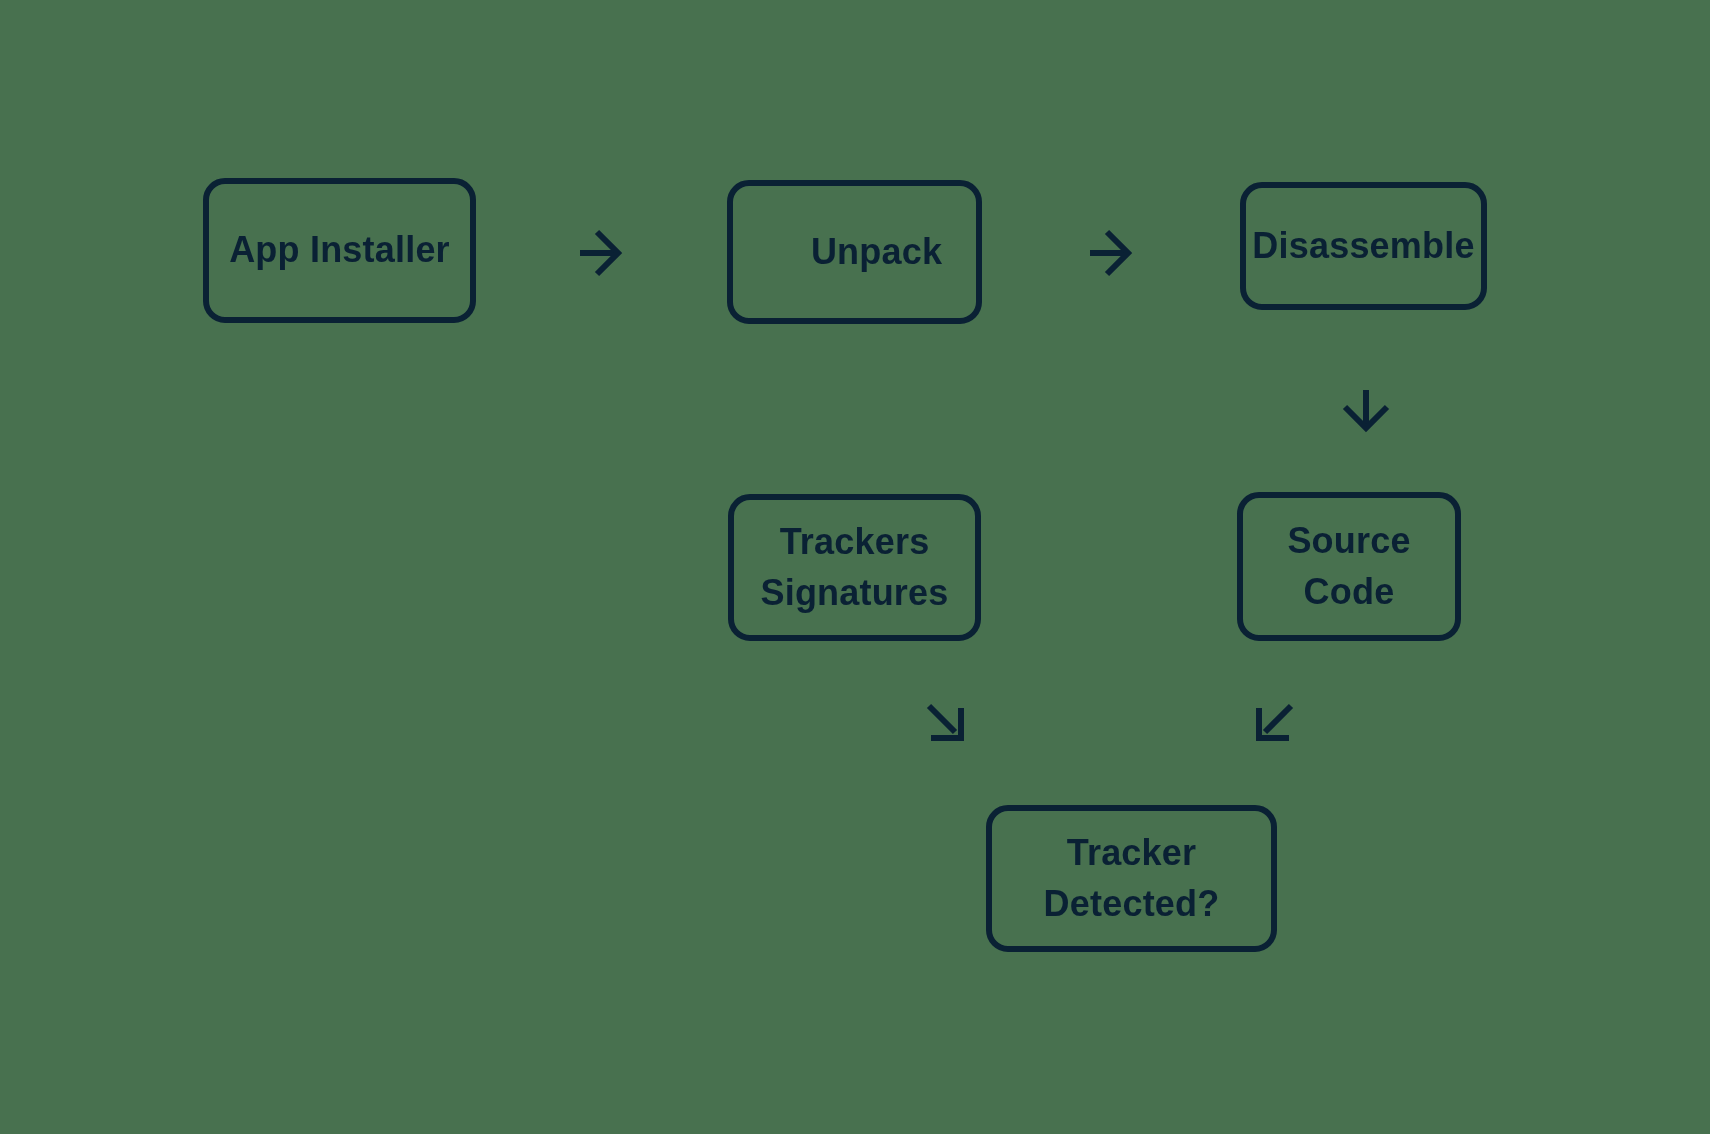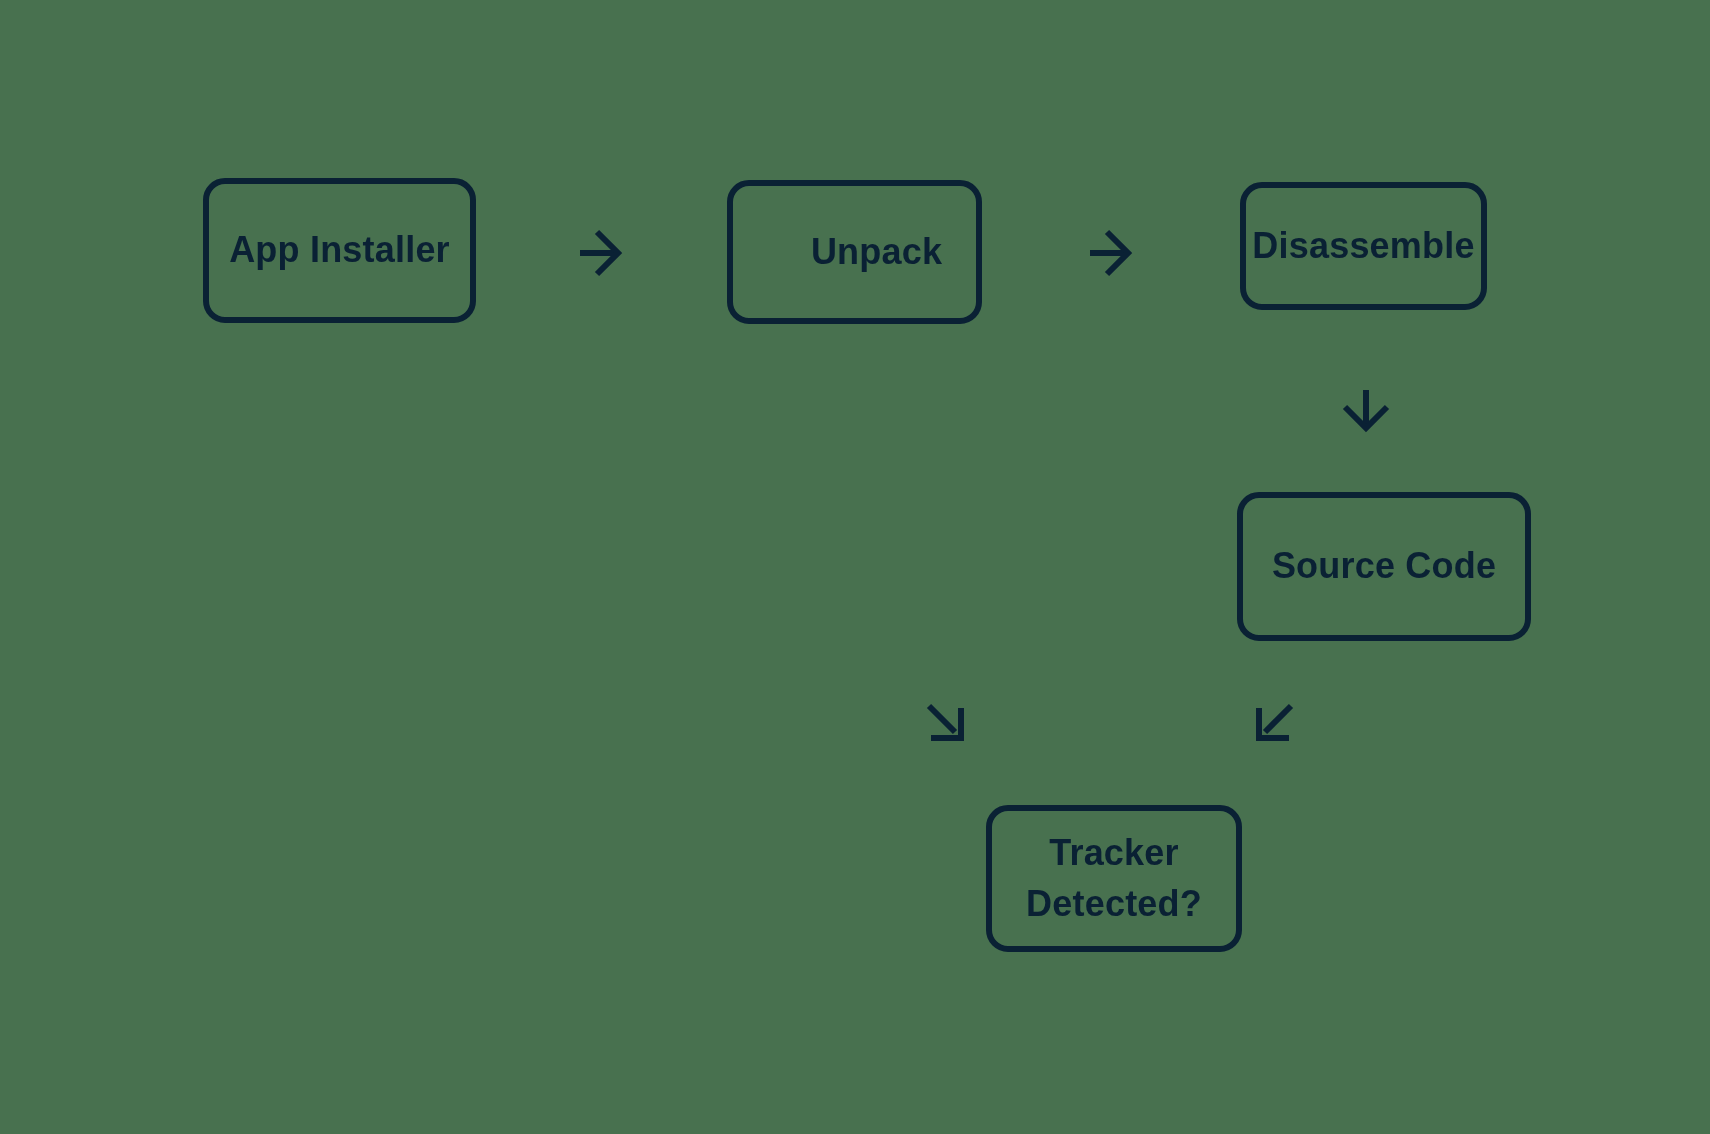--- a/index.html
+++ b/index.html
@@ -57,24 +57,28 @@
 <div class="canvas" id="diagram">
     <div class="node" style="left: 203px; top: 178px; width: 273px; height: 145px;">
       <span class="node-label">App Installer</span>
     </div>
     <div class="node" style="left: 727px; top: 180px; width: 255px; height: 144px; padding-left: 44px;">
       <span class="node-label">Unpack</span>
     </div>
     <div class="node" style="left: 1240px; top: 182px; width: 247px; height: 128px;">
       <span class="node-label">Disassemble</span>
     </div>
-    <div class="node" style="left: 1237px; top: 492px; width: 294px; height: 149px;">
+    <div class="node" style="left: 728px; top: 494px; width: 253px; height: 147px;">
+      <span class="node-label">Trackers
+Signatures</span>
+    </div>
+    <div class="node" style="left: 1237px; top: 492px; width: 224px; height: 149px;">
       <span class="node-label">Source Code</span>
     </div>
-    <div class="node" style="left: 986px; top: 805px; width: 256px; height: 147px;">
+    <div class="node" style="left: 986px; top: 805px; width: 291px; height: 147px;">
       <span class="node-label">Tracker
 Detected?</span>
     </div>
     <span class="arrow" style="left: 576px; top: 229px;">
       <svg width="48" height="48" viewBox="0 0 24 24">
         <line x1="2" y1="12" x2="20" y2="12"></line>
         <polyline points="10.5,1.5 21,12 10.5,22.5"></polyline>
       </svg>
     </span>
     <span class="arrow" style="left: 1086px; top: 229px;">

